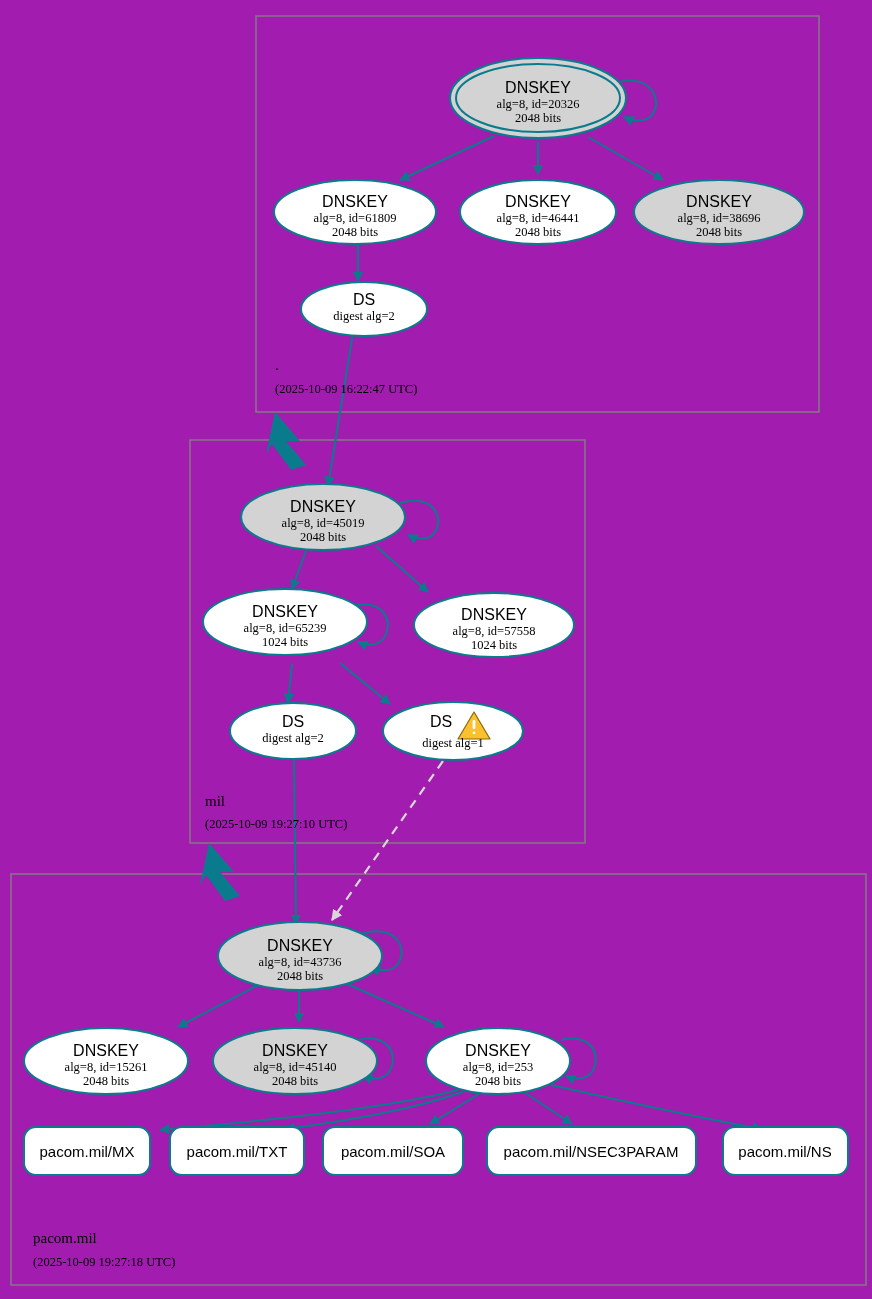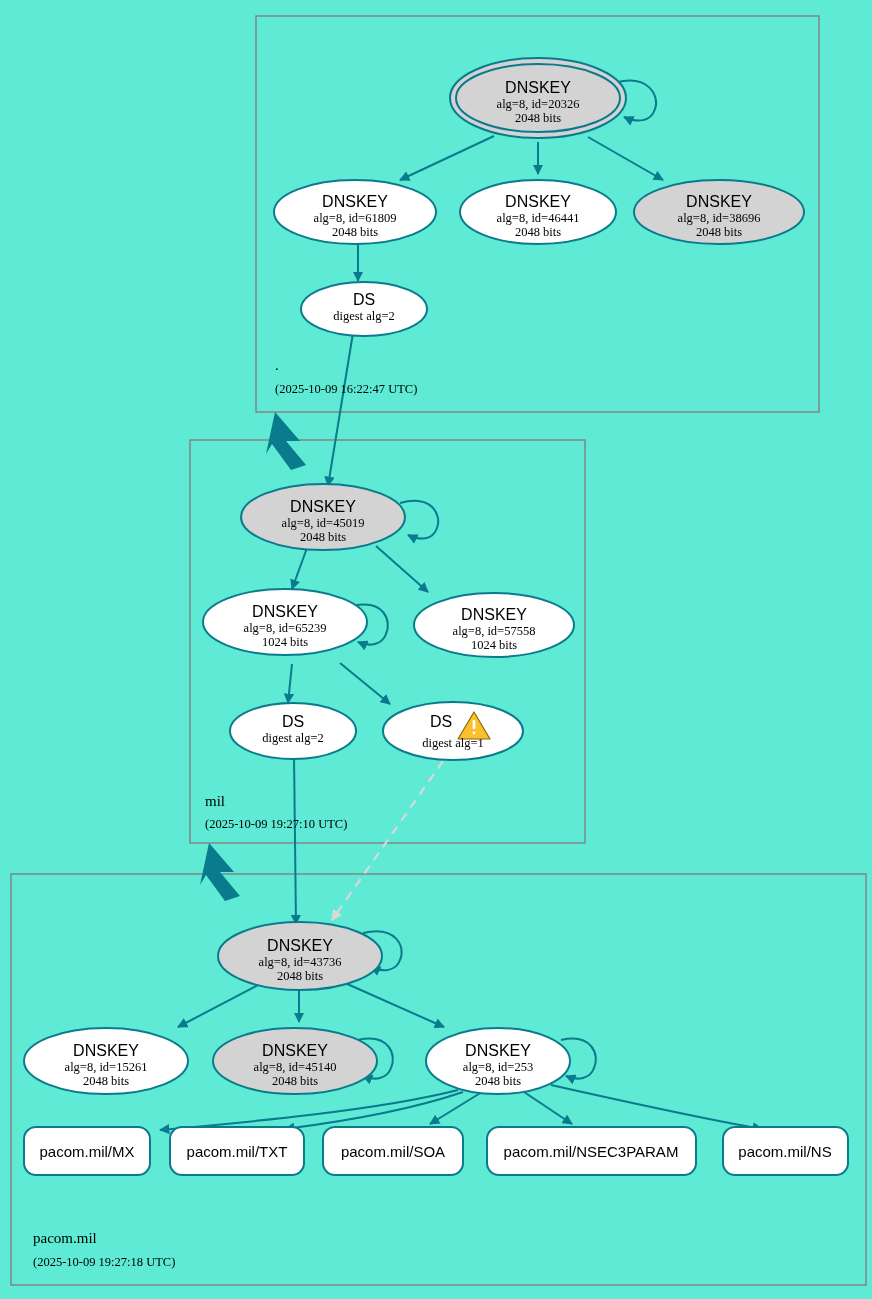--- a/index.html
+++ b/index.html
@@ -8,21 +8,21 @@
     padding: 0;
     background: #ffffff;
   }
   body {
     font-family: "Liberation Sans", sans-serif;
   }
   #canvas {
     position: relative;
     width: 872px;
     height: 1299px;
-    background: #5eead4;
+    background: #a21caf;
     overflow: hidden;
   }
   svg#graph {
     display: block;
     width: 872px;
     height: 1299px;
   }
   .zone-box {
     fill: none;
     stroke: #808080;

